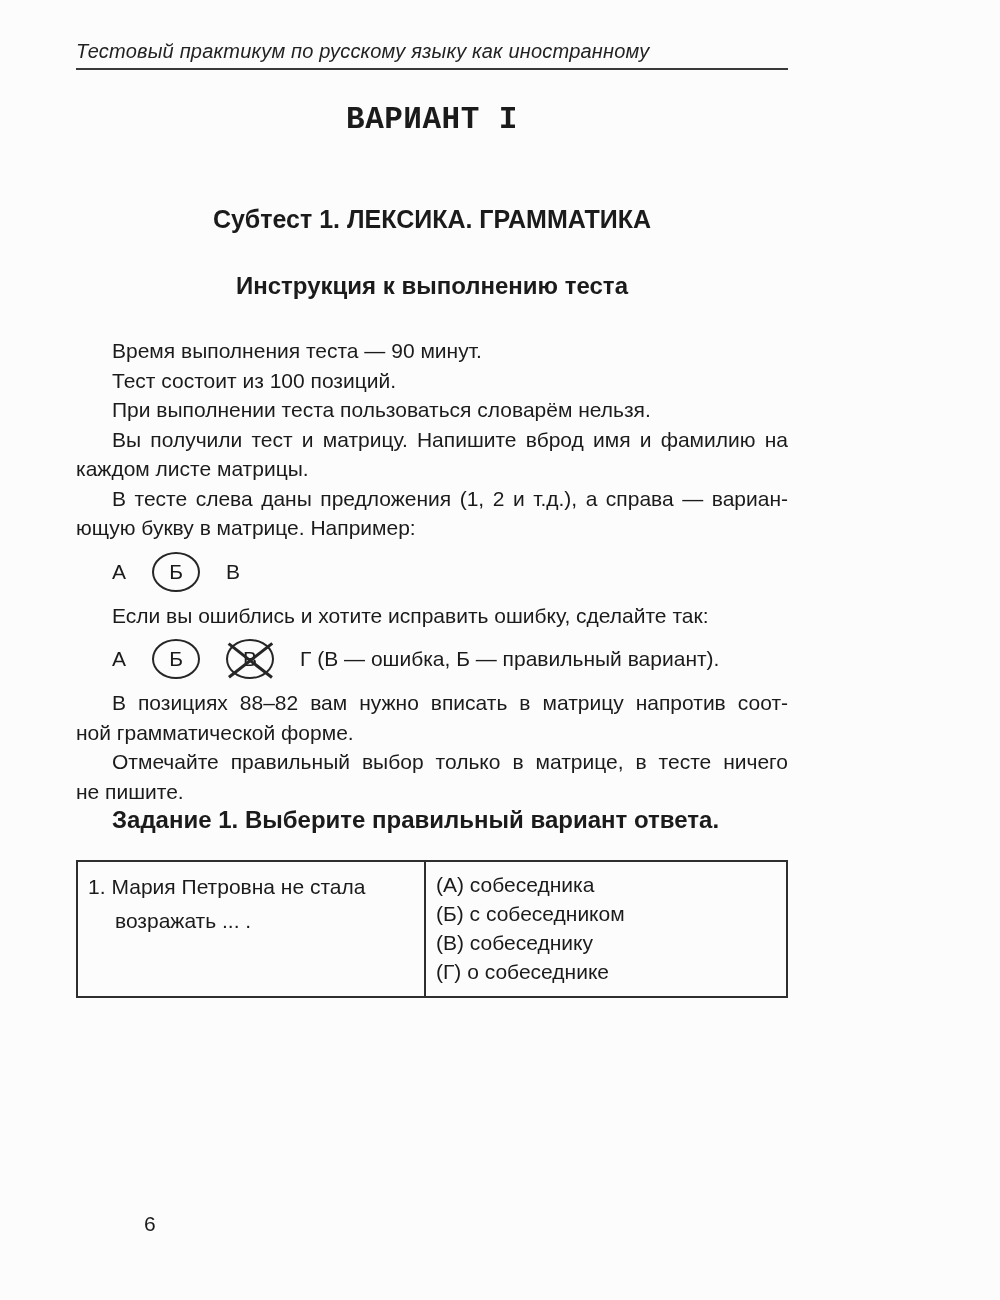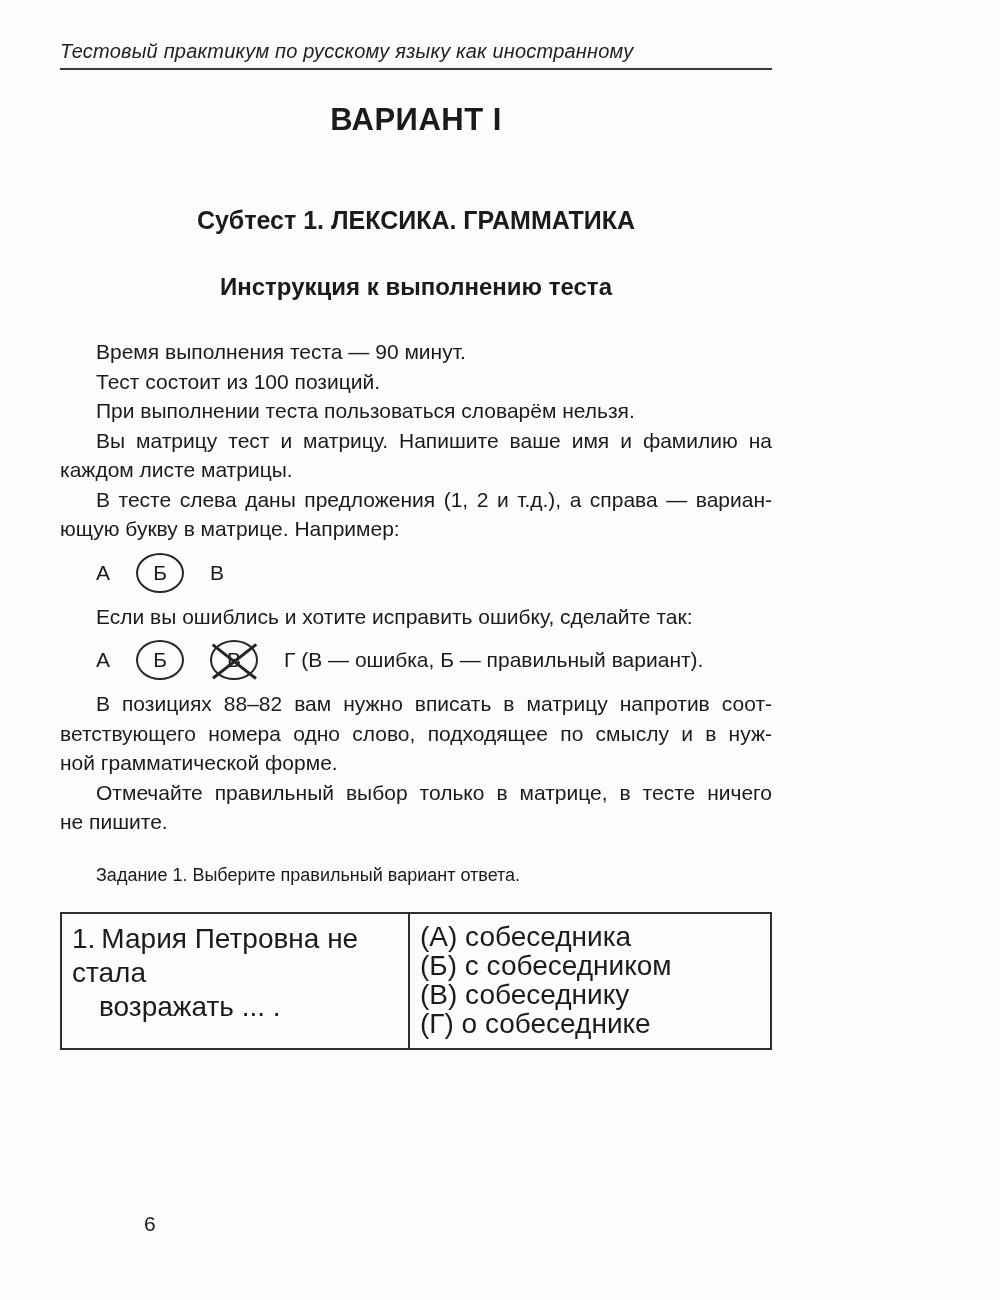--- a/index.html
+++ b/index.html
@@ -6,21 +6,21 @@
   html, body { width: 1000px; height: 1300px; }
   body {
     background: #fcfcfc;
     color: #1b1b1b;
     font-family: "Liberation Sans", "DejaVu Sans", sans-serif;
     overflow: hidden;
   }
   .page {
     width: 808px;
     height: 1300px;
-    padding: 40px 144px 0 60px;
+    padding: 40px 144px 0 76px;
     position: relative;
   }
   .content { width: 712px; }
 
   
   .running-header-wrap {
     border-bottom: 2px solid #3a3a3a;
     padding-bottom: 5px;
   }
   .running-header {
@@ -30,20 +30,21 @@
     color: #222;
   }
 
   
   .variant-title {
     margin-top: 32px;
     text-align: center;
     font-size: 31px;
     font-weight: bold;
     letter-spacing: 0.5px;
+    font-family: Liberation Mono, monospace;
   }
   .subtest-heading {
     margin-top: 68px;
     text-align: center;
     font-size: 25px;
     font-weight: bold;
   }
   .instruction-heading {
     margin-top: 38px;
     text-align: center;
@@ -88,39 +89,38 @@
     width: 124%;
     top: 50%;
     height: 2.5px;
     background: #262626;
   }
   .mark.crossed::before { transform: rotate(38deg); }
   .mark.crossed::after  { transform: rotate(-38deg); }
 
   
   .task-heading {
-    margin-top: 28px;
     padding-left: 36px;
-    font-size: 18px;
-    font-weight: normal;
+    font-size: 24px;
+    font-weight: bold;
   }
 
   
   table.task-table {
     margin-top: 26px;
     width: 712px;
     border-collapse: collapse;
   }
   table.task-table, table.task-table td {
     border: 2px solid #2e2e2e;
   }
   table.task-table td {
     vertical-align: top;
     padding: 8px 12px 10px 10px;
-    font-size: 28px;
+    font-size: 21px;
     margin-top: 39px;
   }
   td.q-cell { width: 348px; }
   .q-l1 { line-height: 34px; }
   .q-l1 .q-num { margin-right: 6px; }
   .q-l2 { line-height: 34px; margin-left: 27px; }
   td.opt-cell { padding-left: 14px; }
   .opt-line { line-height: 29px; }
 
   
@@ -144,21 +144,21 @@
     <div class="variant-title">ВАРИАНТ I</div>
 
     <div class="subtest-heading">Субтест 1. ЛЕКСИКА. ГРАММАТИКА</div>
 
     <div class="instruction-heading">Инструкция к выполнению теста</div>
 
     <div class="body-text">
       <div class="line indent">Время выполнения теста — 90 минут.</div>
       <div class="line indent">Тест состоит из 100 позиций.</div>
       <div class="line indent">При выполнении теста пользоваться словарём нельзя.</div>
-      <div class="line indent j">Вы матрицу тест и матрицу. Напишите ваше имя и фамилию на</div>
+      <div class="line indent j">Вы получили тест и матрицу. Напишите вброд имя и фамилию на</div>
       <div class="line">каждом листе матрицы.</div>
       <div class="line indent j">В тесте слева даны предложения (1, 2 и т.д.), а справа — вариан-</div>
       <div class="line">ющую букву в матрице. Например:</div>
 
       <div class="example-line">
         <span>А</span>
         <span class="mark">
             <span>Б</span>
           </span>
         <span>В</span>
@@ -171,21 +171,20 @@
         <span class="mark">
             <span>Б</span>
           </span>
         <span class="mark crossed">
             <span>В</span>
           </span>
         <span>Г (В — ошибка, Б — правильный вариант).</span>
       </div>
 
       <div class="line indent j">В позициях 88–82 вам нужно вписать в матрицу напротив соот-</div>
-      <div class="line j">ветствующего номера одно слово, подходящее по смыслу и в нуж-</div>
       <div class="line">ной грамматической форме.</div>
       <div class="line indent j">Отмечайте правильный выбор только в матрице, в тесте ничего</div>
       <div class="line">не пишите.</div>
     </div>
 
     <div class="task-heading">Задание 1. Выберите правильный вариант ответа.</div>
 
     <table class="task-table">
       <tbody>
           <tr>

